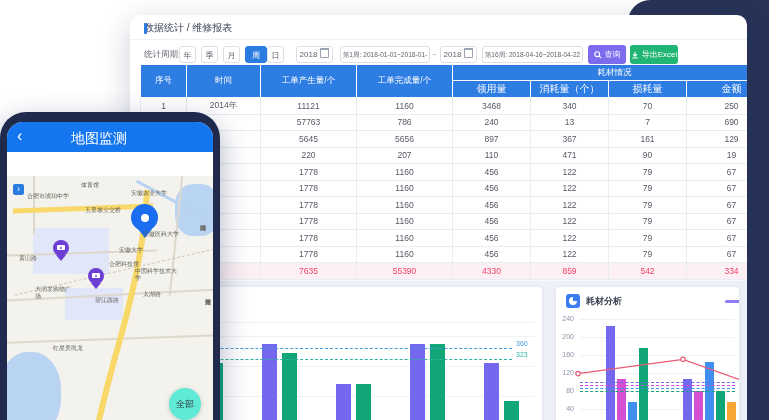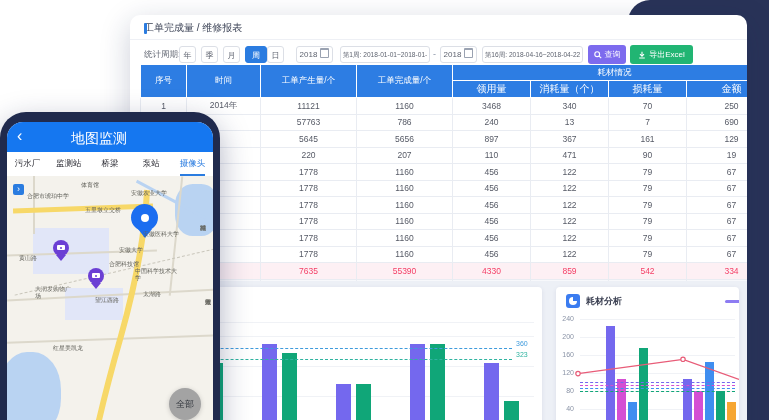--- a/index.html
+++ b/index.html
@@ -21,21 +21,21 @@
   .chip{position:absolute;top:6px;height:17px;line-height:17px;text-align:center;font-size:8px;color:#5f6470;
         background:#fff;border:1px solid #dcdfe6;border-radius:3px;box-sizing:border-box;}
   .chip.on{background:#2b7ce0;border-color:#2b7ce0;color:#fff;}
   .fbox{position:absolute;top:6px;height:17px;line-height:15px;box-sizing:border-box;border:1px solid #dcdfe6;
         border-radius:3px;background:#fff;color:#5f6470;text-align:center;}
   .cal{display:inline-block;width:7px;height:7px;border:1px solid #9aa2b1;border-top:2.5px solid #9aa2b1;
        border-radius:1px;vertical-align:-1px;margin-left:3px;}
   .btn{position:absolute;top:5px;height:19px;border-radius:3px;color:#fff;font-size:8px;line-height:19px;
        text-align:center;display:flex;align-items:center;justify-content:center;gap:3px;}
   #btn-query{left:458px;width:38px;background:#7d6bee;}
-  #btn-export{left:500px;width:63px;background:#21b573;}
+  #btn-export{left:500px;width:48px;background:#21b573;}
   
   #tblwrap{left:10px;top:49px;width:607px;overflow:hidden;}
   table{border-collapse:collapse;table-layout:fixed;width:636px;}
   th,td{border:1px solid #e9ecf2;font-weight:normal;text-align:center;overflow:hidden;white-space:nowrap;}
   thead th{background:#2d7de3;color:#fff;font-size:8.5px;border:1px solid rgba(255,255,255,.28);}
   thead tr.h1 th{height:13px;}
   thead tr.h2 th{height:10px;font-size:10px;}
   tbody td{height:13.5px;font-size:8.5px;color:#565a66;background:#fff;}
   tr.total td{background:#fdf0f4;color:#f43f66;}
   tr.avg td{background:#f7f8fb;}
@@ -77,32 +77,32 @@
   .water{position:absolute;background:#b9d3f2;}
   .blk{position:absolute;background:#e1e6f8;}
   .road{position:absolute;background:#dcd8cb;height:2px;}
   .yroad{position:absolute;background:#f7d868;}
   .pin{position:absolute;}
   .pin .head{position:relative;border-radius:50%;}
   .pin .tail{position:absolute;left:50%;transform:translateX(-50%);width:0;height:0;
              border-left:5px solid transparent;border-right:5px solid transparent;}
   #expander{position:absolute;left:6px;top:8px;width:11px;height:11px;background:#2a7ce0;border-radius:2px;
             color:#fff;font-size:9px;line-height:10px;text-align:center;}
-  #allbtn{position:absolute;left:162px;top:212px;width:32px;height:32px;border-radius:50%;background:#a3a3a3;
+  #allbtn{position:absolute;left:162px;top:212px;width:32px;height:32px;border-radius:50%;background:#5eead4;
           box-shadow:0 1px 5px rgba(0,0,0,.18);font-size:9px;color:#34383f;display:flex;align-items:center;justify-content:center;}
 </style>
 </head>
 <body>
 
 <div class="abs" id="navy"></div>
 
 <div class="abs" id="dash">
   <div class="abs" id="crumb">
     <div class="bar"></div>
-    <span>工单完成量 / 维修报表</span>
+    <span>数据统计 / 维修报表</span>
   </div>
   <div class="abs" id="crumb-line"></div>
 
   <div class="abs" id="filters">
     <div class="abs flabel">统计周期:</div>
     <div id="segs">
         <div class="chip" style="left: 49px; width: 17px;">年</div>
         <div class="chip" style="left: 71px; width: 17px;">季</div>
         <div class="chip" style="left: 93px; width: 17px;">月</div>
         <div class="chip on" style="left: 115px; width: 22px;">周</div>
@@ -342,27 +342,20 @@
       </div>
   </div>
 </div>
 
 <div class="abs" id="phone">
   <div id="screen">
     <div id="phead">
       <div class="bk">‹</div>
       <div class="tt">地图监测</div>
     </div>
-    <div id="ptabs">
-        <div class="tab" style="position: relative;">污水厂</div>
-        <div class="tab" style="position: relative;">监测站</div>
-        <div class="tab" style="position: relative;">桥梁</div>
-        <div class="tab" style="position: relative;">泵站</div>
-        <div class="tab on" style="position: relative;">摄像头</div>
-      </div>
     <div id="map">
 
       <div class="water" style="left:168px;top:8px;width:44px;height:52px;border-radius:40%;"></div>
       <div class="water" style="left:125px;top:22px;width:78px;height:3px;transform:rotate(28deg);"></div>
       <div class="water" style="left:-8px;top:176px;width:62px;height:84px;border-radius:45%;"></div>
       <div class="blk" style="left:26px;top:52px;width:76px;height:46px;"></div>
       <div class="blk" style="left:58px;top:112px;width:58px;height:32px;"></div>
       <div class="road" style="left:0;top:76px;width:150px;transform:rotate(-2deg);"></div>
       <div class="road" style="left:0;top:118px;width:210px;transform:rotate(-3deg);"></div>
       <div class="road" style="left:0;top:162px;width:210px;transform:rotate(-2deg);"></div>

